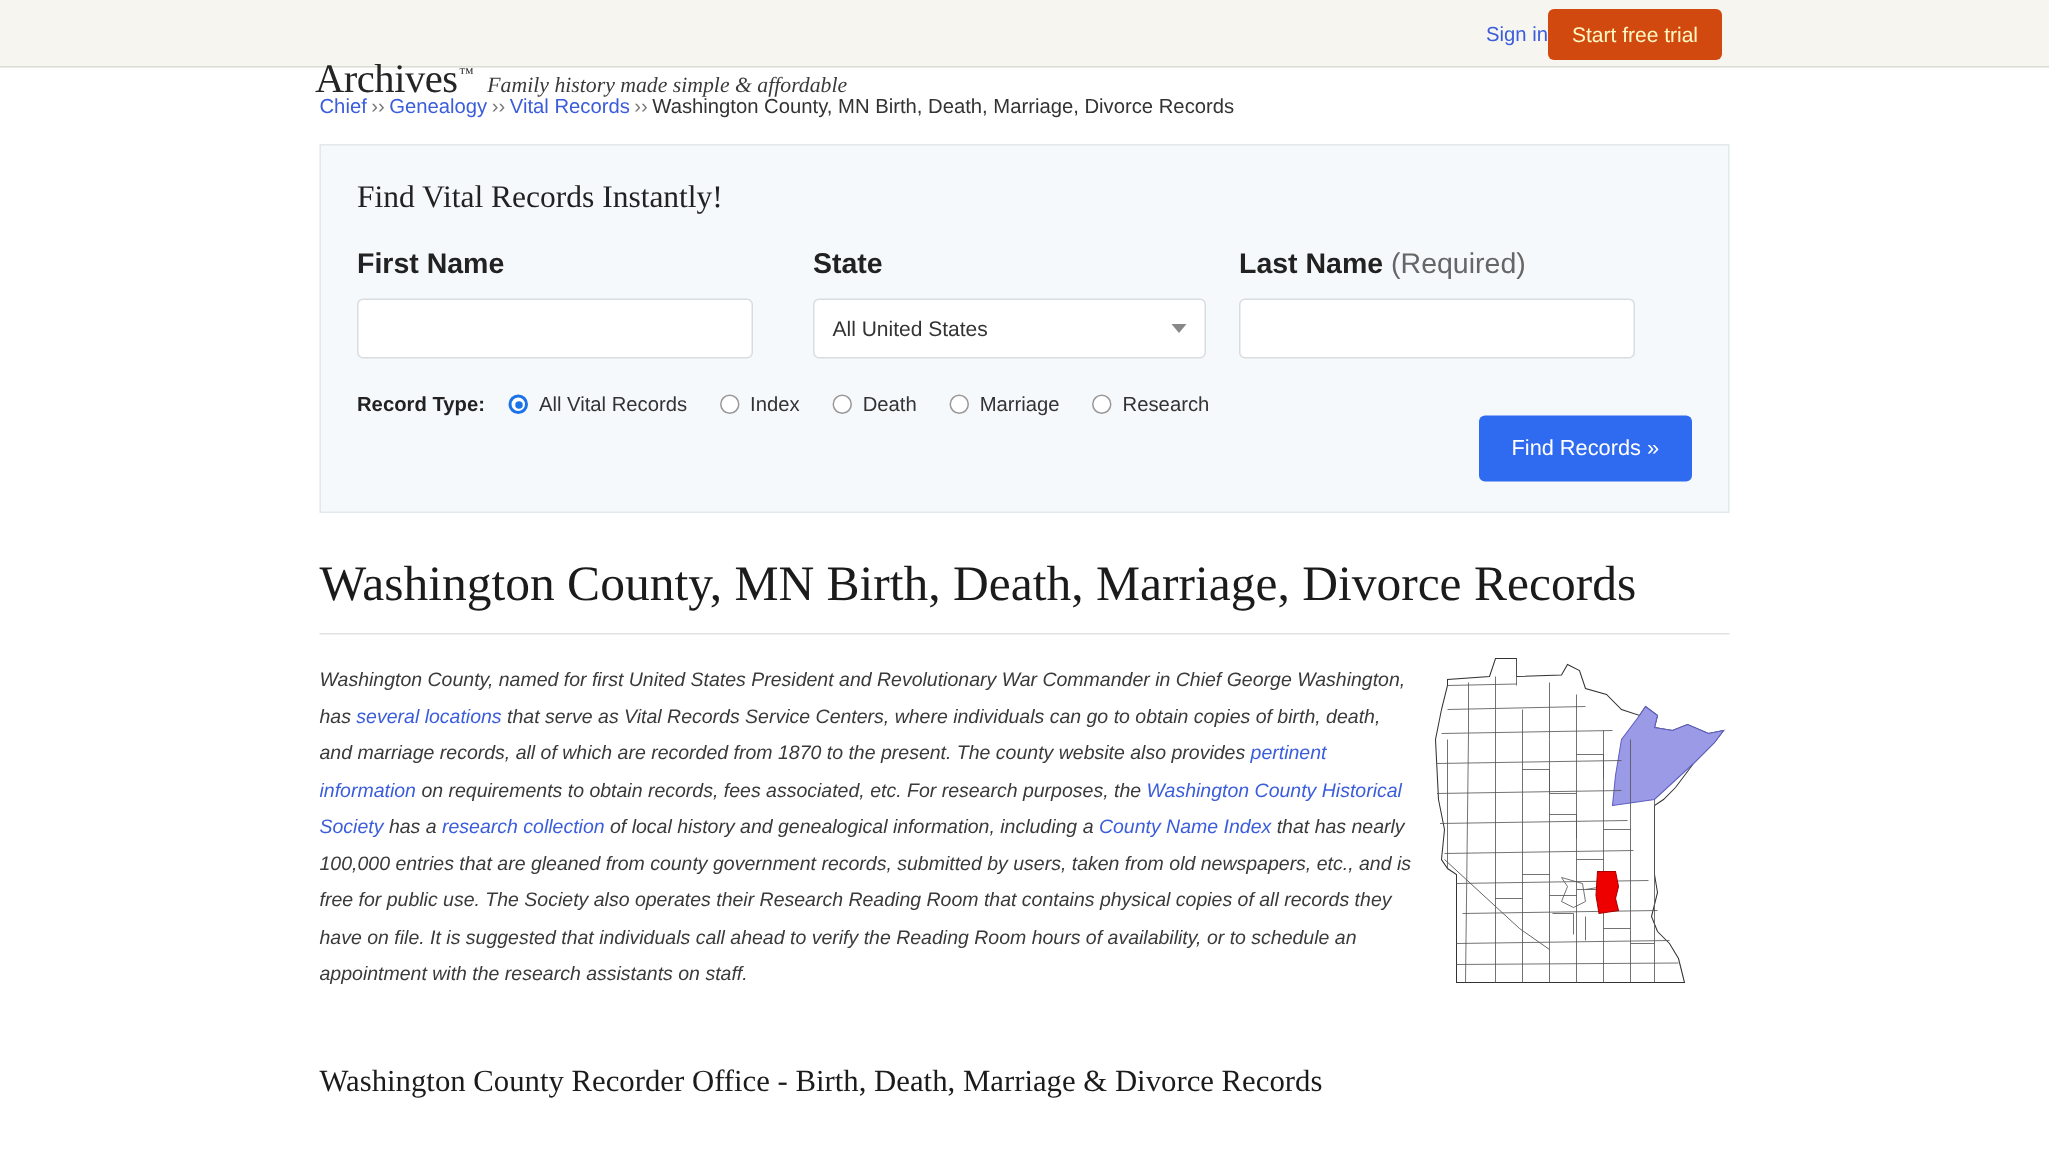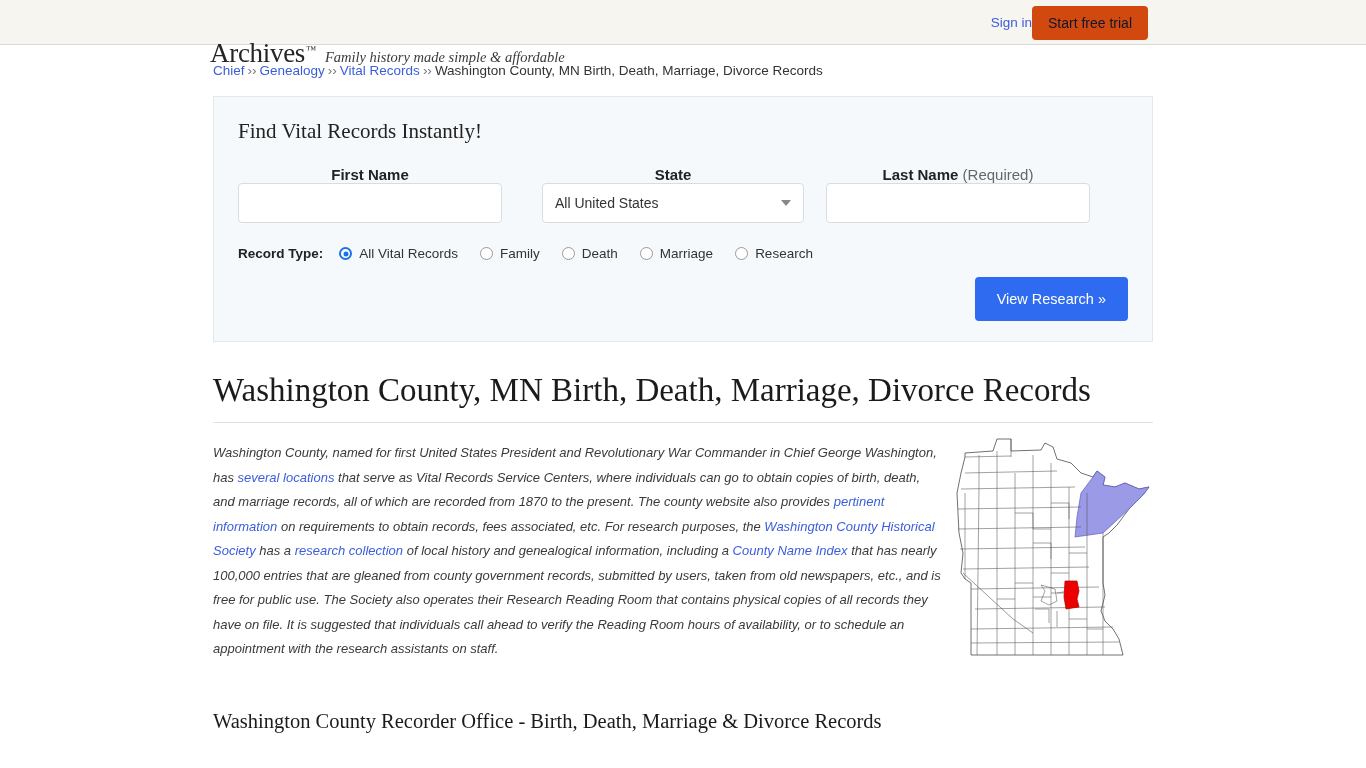--- a/index.html
+++ b/index.html
@@ -60,21 +60,21 @@
     align-items: center;
   }
   .signin-link {
     font-size: 13.5px;
     color: #3b5ddb;
     text-decoration: none;
     cursor: pointer;
   }
   .trial-btn {
     background: #d2490f;
-    color: #0f172a;
+    color: #fef9c3;
     font-size: 14px;
     padding: 9px 16px;
     border: none;
     border-radius: 4px;
     cursor: pointer;
     font-family: "Liberation Sans", sans-serif;
     white-space: nowrap;
   }
 
   
@@ -127,25 +127,24 @@
     gap: 22px;
   }
   .field {
     display: flex;
     flex-direction: column;
   }
   .field.first { width: 264px; }
   .field.last  { width: 264px; }
   .field.state { width: 262px; margin-left: 18px; }
   .field-label {
-    font-size: 15px;
+    font-size: 19px;
     font-weight: bold;
     color: #222222;
-    margin-bottom: 0;
-    text-align: center;
+    margin-bottom: 11px;
   }
   .field-label .req {
     font-weight: normal;
     color: #666666;
   }
   .text-input {
     height: 40px;
     border: 1px solid #d8dde2;
     border-radius: 4px;
     background: #ffffff;
@@ -331,37 +330,37 @@
 
     <div class="record-row">
       <span class="record-label">Record Type:</span>
 
       <label class="radio-item">
         <span class="radio checked"></span>
         <span>All Vital Records</span>
       </label>
       <label class="radio-item">
         <span class="radio"></span>
-        <span>Family</span>
+        <span>Index</span>
       </label>
       <label class="radio-item">
         <span class="radio"></span>
         <span>Death</span>
       </label>
       <label class="radio-item">
         <span class="radio"></span>
         <span>Marriage</span>
       </label>
       <label class="radio-item">
         <span class="radio"></span>
         <span>Research</span>
       </label>
     </div>
 
-    <button class="view-records-btn">View Research »</button>
+    <button class="view-records-btn">Find Records »</button>
   </div>
 
   <h1 class="page-title">Washington County, MN Birth, Death, Marriage, Divorce Records</h1>
 
   <div class="article">
     <p><span>Washington County, named for first United States President and Revolutionary War Commander in Chief George Washington, has </span><a>several locations</a><span> that serve as Vital Records Service Centers, where individuals can go to obtain copies of birth, death, and marriage records, all of which are recorded from 1870 to the present. The county website also provides </span><a>pertinent information</a><span> on requirements to obtain records, fees associated, etc. For research purposes, the </span><a>Washington County Historical Society</a><span> has a </span><a>research collection</a><span> of local history and genealogical information, including a </span><a>County Name Index</a><span> that has nearly 100,000 entries that are gleaned from county government records, submitted by users, taken from old newspapers, etc., and is free for public use. The Society also operates their Research Reading Room that contains physical copies of all records they have on file. It is suggested that individuals call ahead to verify the Reading Room hours of availability, or to schedule an appointment with the research assistants on staff.</span></p>
 
     <div class="map-wrap">
       <svg width="200" height="232" viewBox="0 0 200 232" xmlns="http://www.w3.org/2000/svg">
         <g stroke="#333333" stroke-width="0.7" fill="#ffffff">

